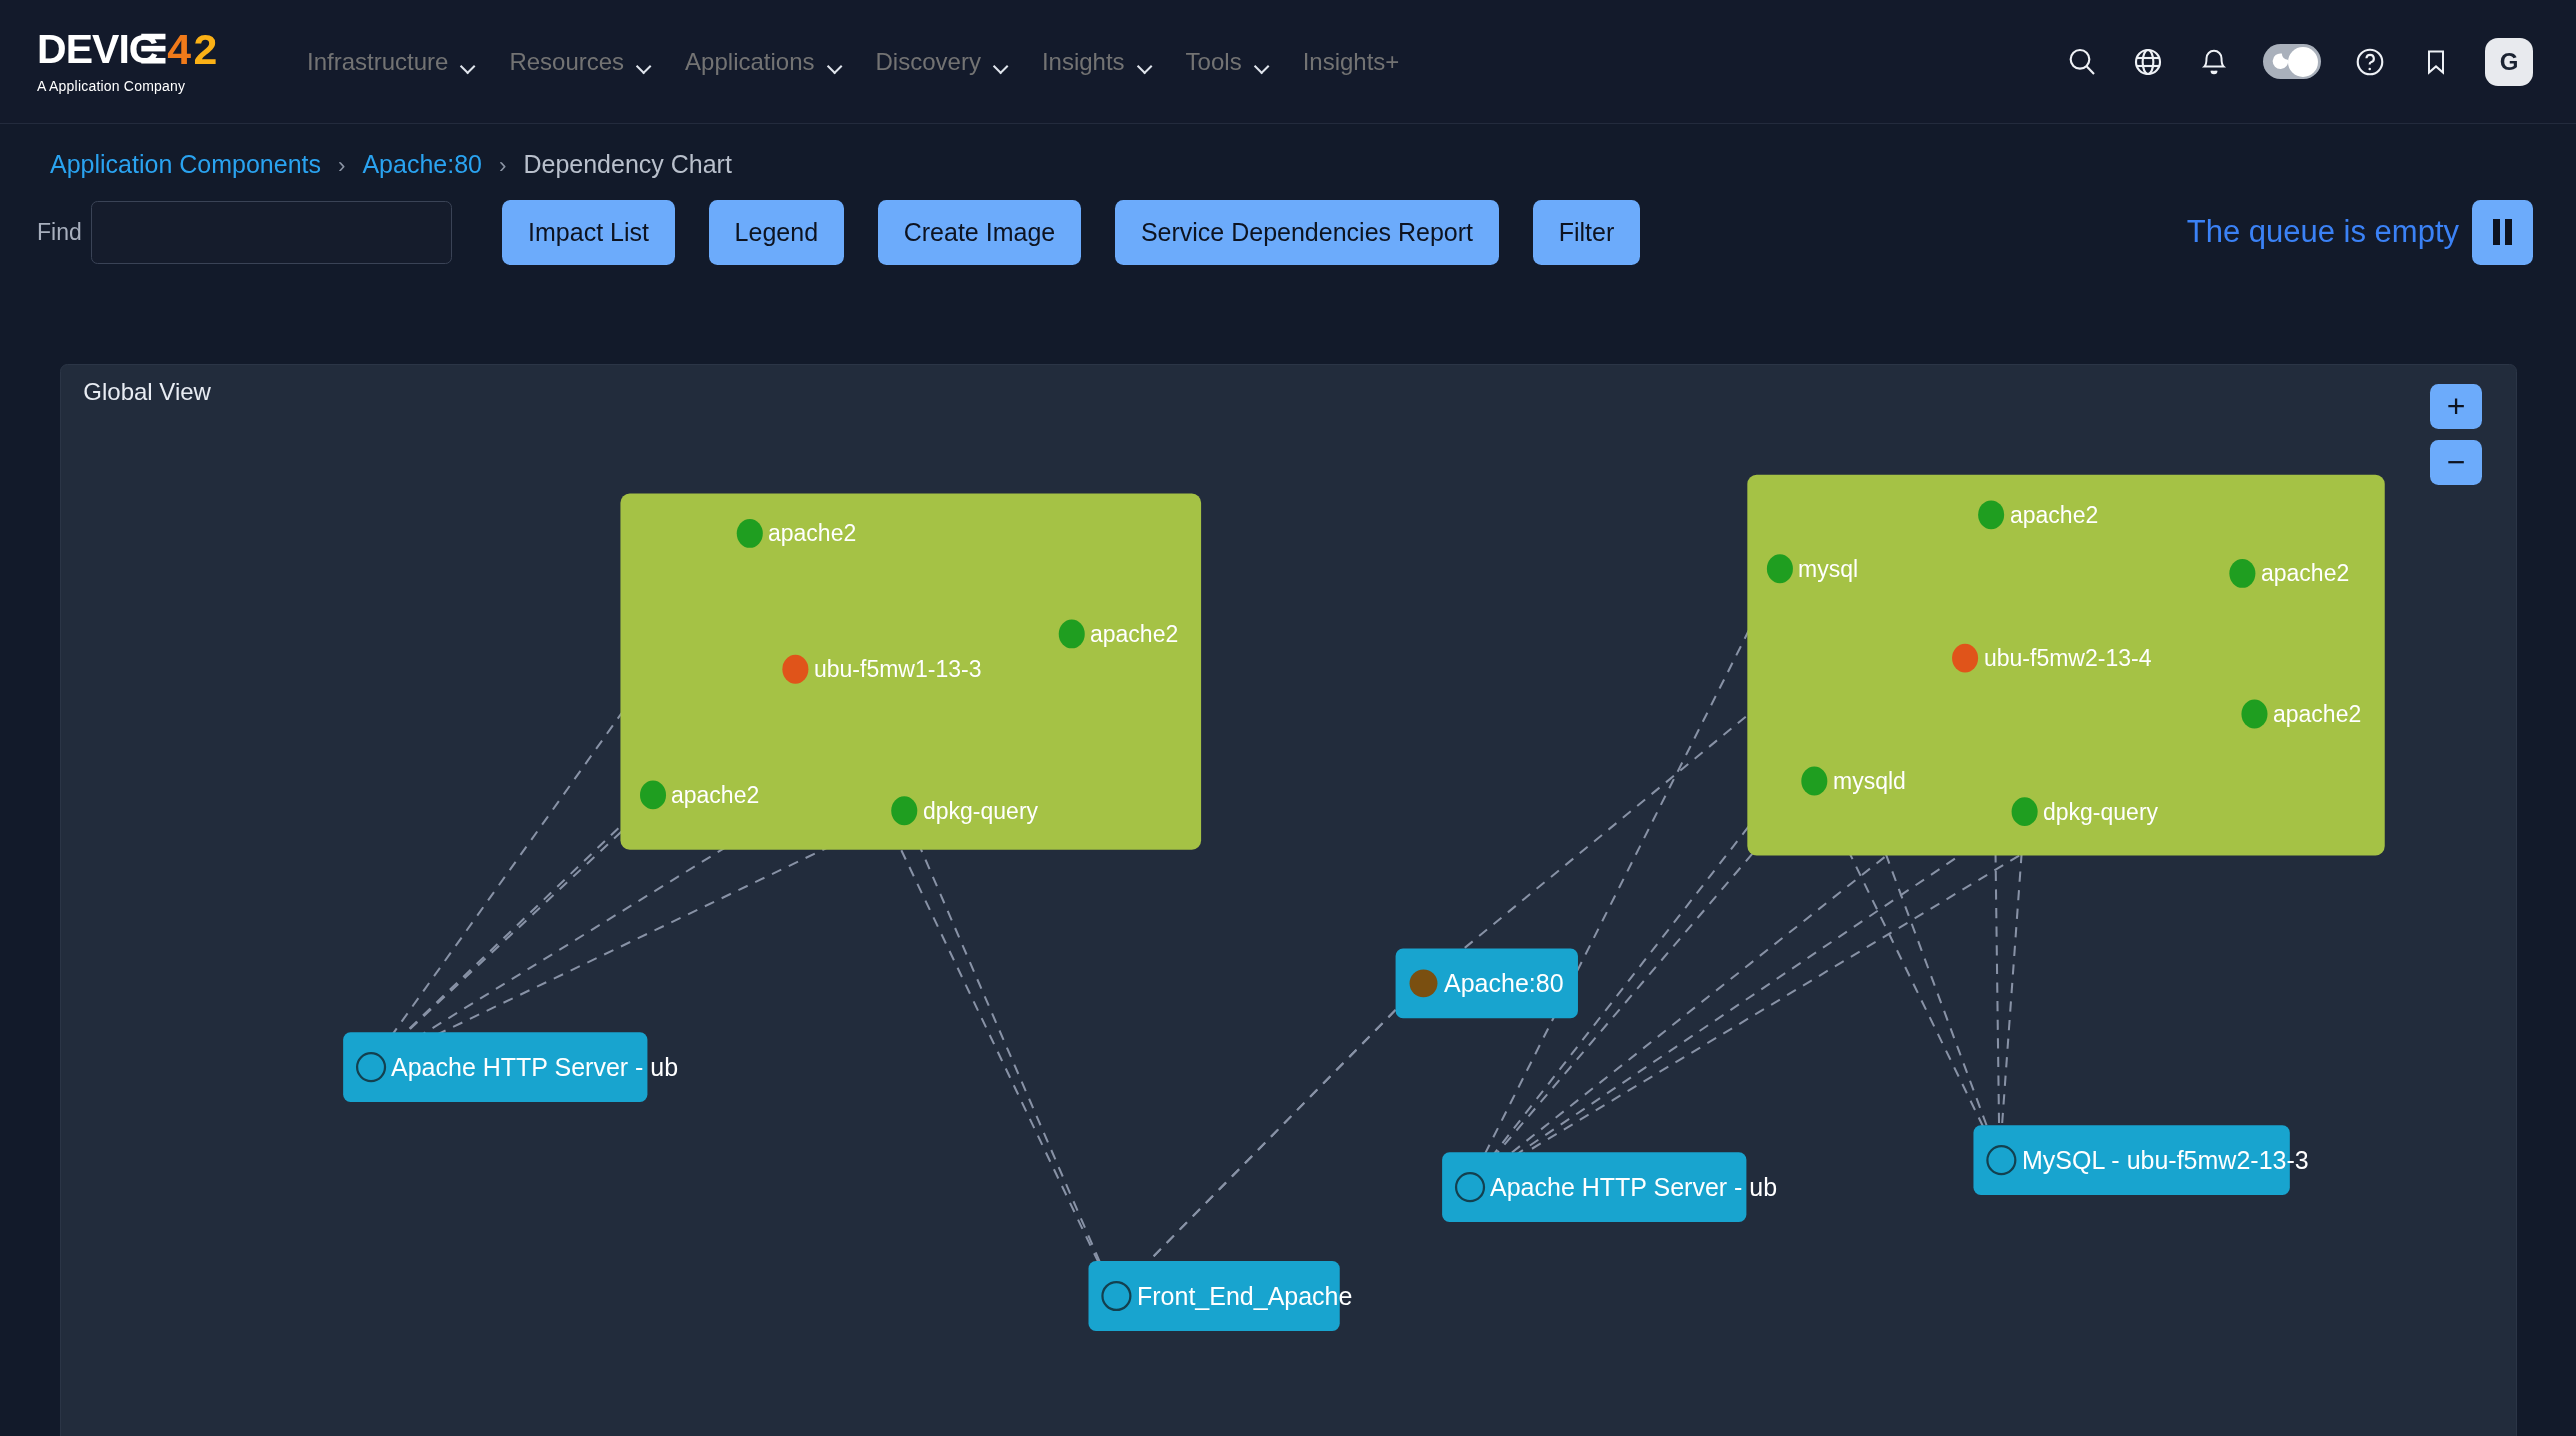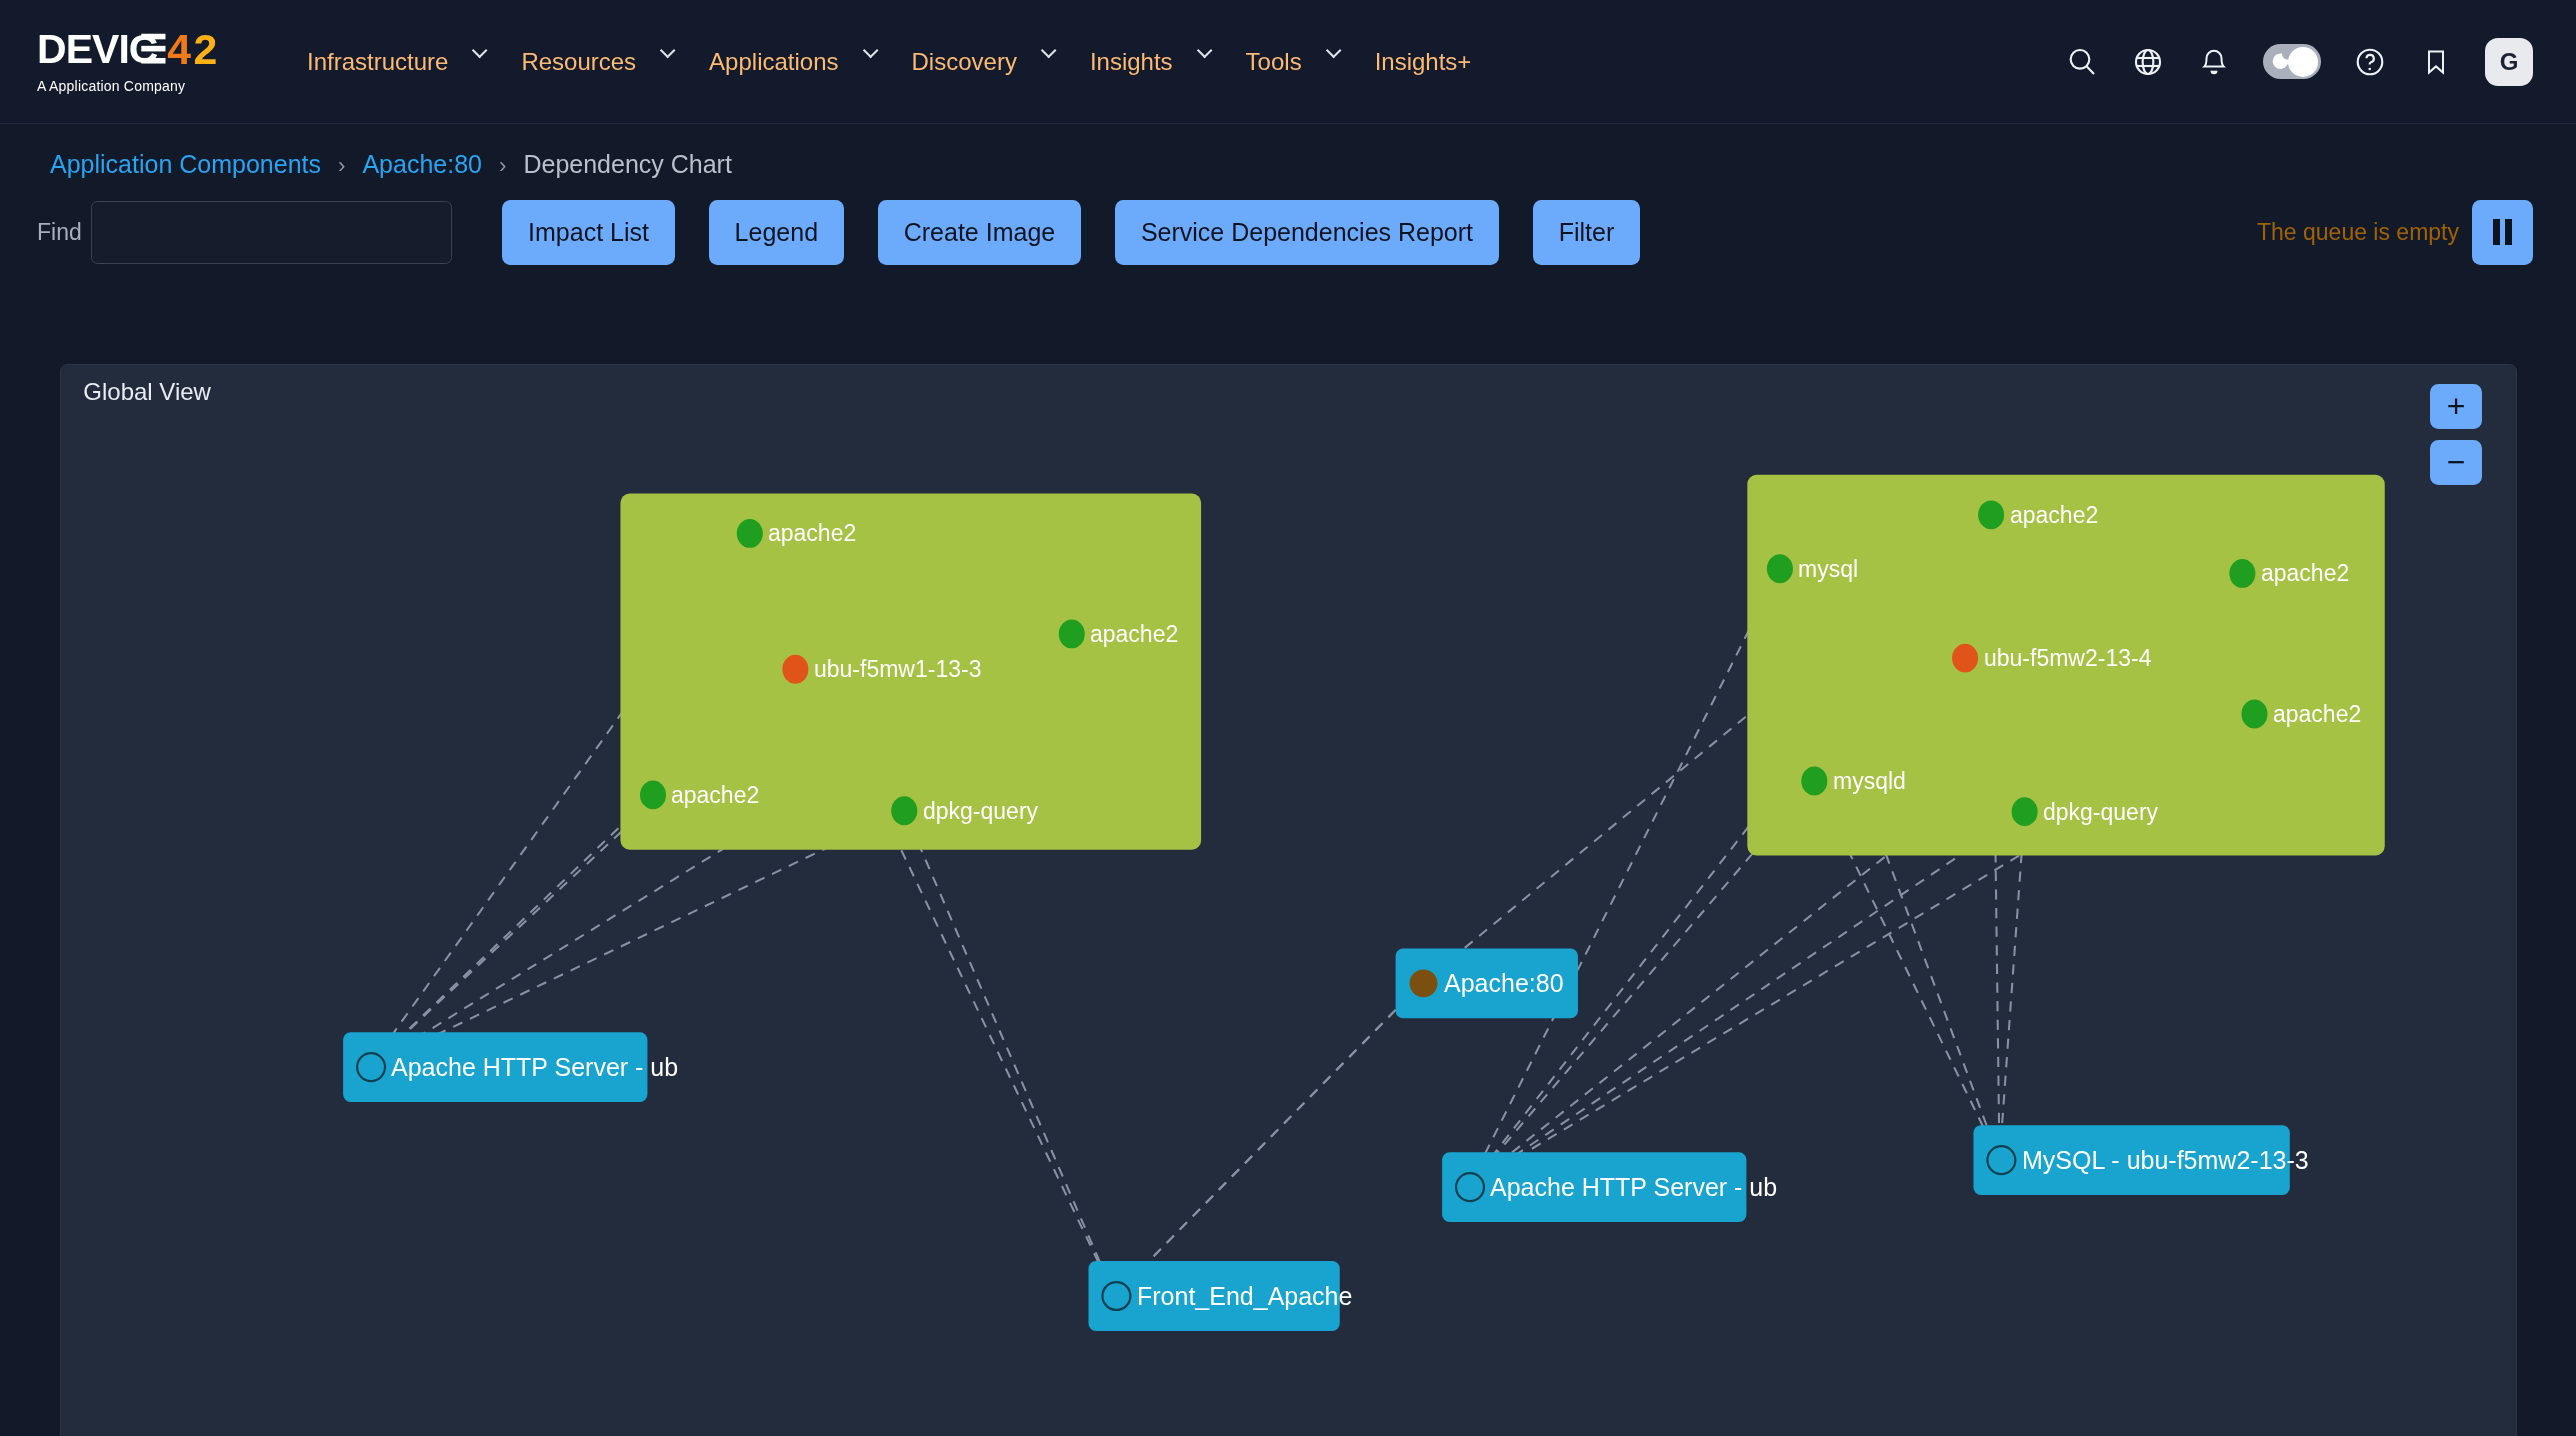--- a/index.html
+++ b/index.html
@@ -24,21 +24,21 @@
   }
   .brand { display: flex; flex-direction: column; justify-content: center; margin-right: 41px; }
   .brand-logo {
     font-size: 37px; font-weight: bold; letter-spacing: -0.9px; line-height: 1;
     display: flex; align-items: baseline;
   }
   .brand-sub { color: #ffffff; font-size: 14px; margin-top: 6.5px; letter-spacing: 0.2px; }
 
   .navitems { display: flex; align-items: center; gap: 35px; margin-left: 13px; }
   .navitem {
-    color: #fdba74; font-size: 24px; display: flex; align-items: flex-start; gap: 26px;
+    color: #737373; font-size: 24px; display: flex; align-items: flex-end; gap: 14px;
     cursor: pointer; white-space: nowrap;
   }
   .chev { display: inline-block; width: 12px; height: 12px; position: relative; top: -2.8px; }
   .chev::after {
     content: ""; position: absolute; left: 0; top: 0;
     width: 9.3px; height: 9.3px;
     border-right: 2.2px solid #dfe4ec; border-bottom: 2.2px solid #dfe4ec;
     transform: rotate(45deg);
   }
 
@@ -89,21 +89,21 @@
   .btn {
     background: #6cabfb; color: #0d1320; border: none; border-radius: 8.4px;
     font-size: 25px; height: 65px; padding: 0 26px; margin-right: 17.7px;
     cursor: pointer; font-family: "Liberation Sans", sans-serif;
     display: flex; align-items: center; justify-content: center; white-space: nowrap;
   }
   .queuewrap {
     position: absolute; right: 43px; top: 20.5px;
     display: flex; align-items: center; gap: 13px;
   }
-  .queuetxt { color: #a16207; font-size: 23px; }
+  .queuetxt { color: #3b82f6; font-size: 31px; }
   .pausebtn {
     background: #6cabfb; border-radius: 8.4px; width: 61px; height: 65px;
     display: flex; align-items: center; justify-content: center; gap: 4.7px; cursor: pointer;
   }
   .pausebtn i { display: block; width: 7.4px; height: 26px; background: #0d1320; }
 
   
   .card {
     position: absolute; left: 60px; top: 328px;
     width: 2457px; height: 1230px;

